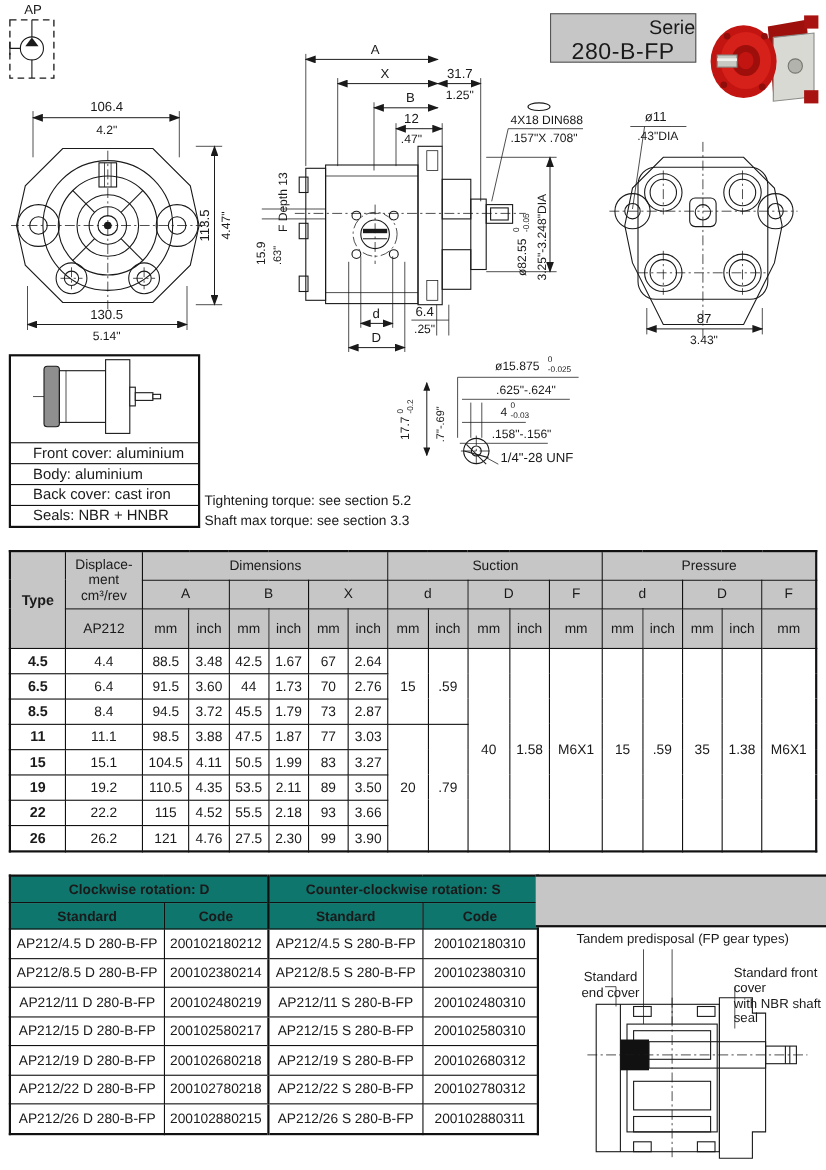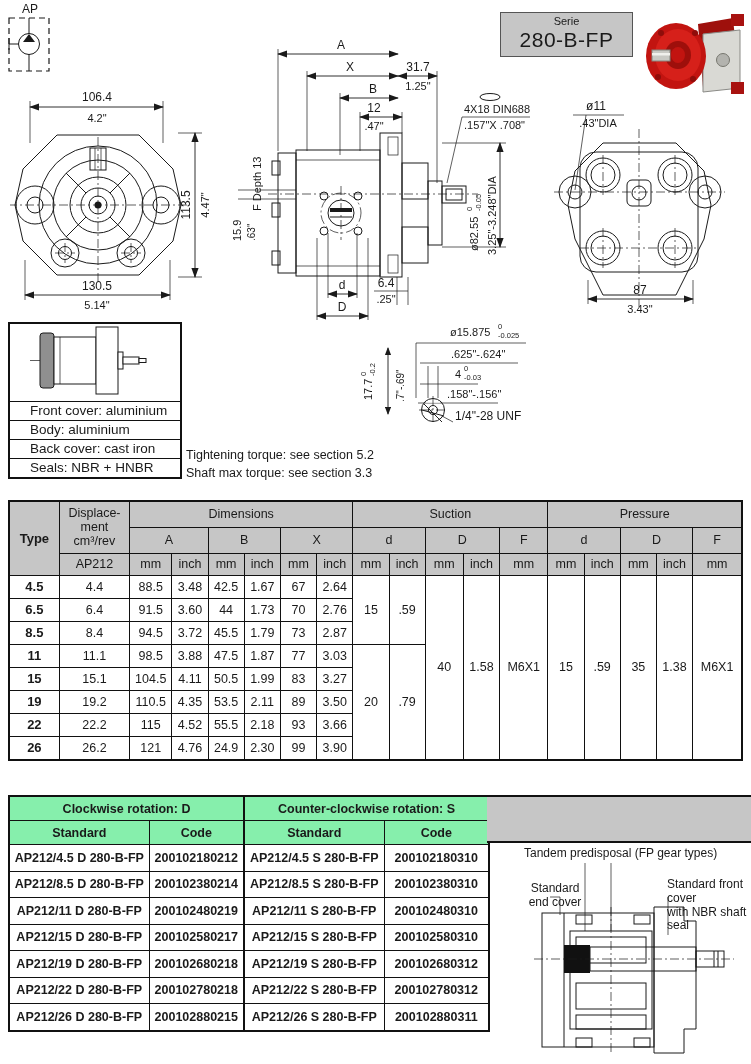--- a/index.html
+++ b/index.html
@@ -8,39 +8,39 @@
   .abs{position:absolute;}
   svg text{font-family:"Liberation Sans",sans-serif;fill:#1a1a1a;}
   .ln{stroke:#1a1a1a;stroke-width:1;fill:none;}
   .lnt{stroke:#1a1a1a;stroke-width:0.7;fill:none;}
   .cl{stroke:#1a1a1a;stroke-width:0.7;fill:none;stroke-dasharray:9 3 2 3;}
   .dim{stroke:#1a1a1a;stroke-width:0.9;fill:none;}
   .t12{font-size:12px;} .t11{font-size:11px;} .t10{font-size:10px;} .t7{font-size:7.5px;}
   
   .serie-box{left:500px;top:12px;width:131px;height:41px;background:#c6c6c6;
              border:1px solid #555;text-align:center;line-height:1.15;padding-top:2px;}
-  .serie-box .l1{font-size:11px;}
+  .serie-box .l1{font-size:18px;text-align:right;}
   .serie-box .l2{font-size:21px;letter-spacing:0.5px;}
   
   .mat{left:8px;top:322px;width:170px;border:2px solid #111;background:#fff;}
   .mat .ttl{background:#c6c6c6;border-bottom:1px solid #111;text-align:center;
             font-size:13px;height:19px;line-height:19px;}
   .mat .row{border-top:1px solid #111;font-size:13.5px;height:18px;line-height:18px;padding-left:20px;}
   
   .note{font-size:12.5px;text-align:center;}
   
   table{border-collapse:collapse;table-layout:fixed;position:absolute;background:#fff;}
   .spec{left:8px;top:500px;width:735px;border:2px solid #111;font-size:12.5px;}
   .spec th,.spec td{border:1px solid #111;text-align:center;padding:0;overflow:hidden;}
   .spec thead th{background:#c6c6c6;font-weight:normal;}
   .spec .bold{font-weight:bold;font-size:13px;}
   .spec tbody td{height:22px;}
   .ord{left:8px;top:795px;width:480px;border:2px solid #111;font-size:12.5px;}
-  .ord th,.ord td{border:1px solid #111;text-align:center;padding:0;font-weight:bold;}
-  .ord th{background:#86efac;font-weight:bold;height:23px;}
+  .ord th,.ord td{border:1px solid #111;text-align:center;padding:0;}
+  .ord th{background:#0f766e;font-weight:bold;height:23px;}
   .ord td{height:25.5px;}
   .ord .sep{border-right:2px solid #111;}
   .grayband{left:487px;top:795px;width:264px;height:48px;background:#c6c6c6;
             border-top:2px solid #111;border-bottom:2px solid #111;box-sizing:border-box;}
   .cslabel{font-size:12px;line-height:1.15;margin-left:37px;}
 </style>
 </head>
 <body>
 
 <svg class="abs" style="left:6px;top:0px" width="70" height="80" viewBox="0 0 70 80">
@@ -393,21 +393,21 @@
       <th colspan="2">A</th>
       <th colspan="2">B</th>
       <th colspan="2">X</th>
       <th colspan="2">d</th>
       <th colspan="2">D</th>
       <th rowspan="1">F</th>
       <th colspan="2">d</th>
       <th colspan="2">D</th>
       <th>F</th>
     </tr>
-    <tr style="height:22px">
+    <tr style="height:36px">
       <th>AP212</th>
       <th>mm</th>
       <th>inch</th>
       <th>mm</th>
       <th>inch</th>
       <th>mm</th>
       <th>inch</th>
       <th>mm</th>
       <th>inch</th>
       <th>mm</th>
@@ -501,21 +501,21 @@
       <td>55.5</td>
       <td>2.18</td>
       <td>93</td>
       <td>3.66</td>
     </tr>
     <tr>
       <td class="bold">26</td>
       <td>26.2</td>
       <td>121</td>
       <td>4.76</td>
-      <td>24.9</td>
+      <td>27.5</td>
       <td>2.30</td>
       <td>99</td>
       <td>3.90</td>
     </tr>
   </tbody>
 </table>
 
 <table class="ord">
   <colgroup>
       <col style="width:140px">

